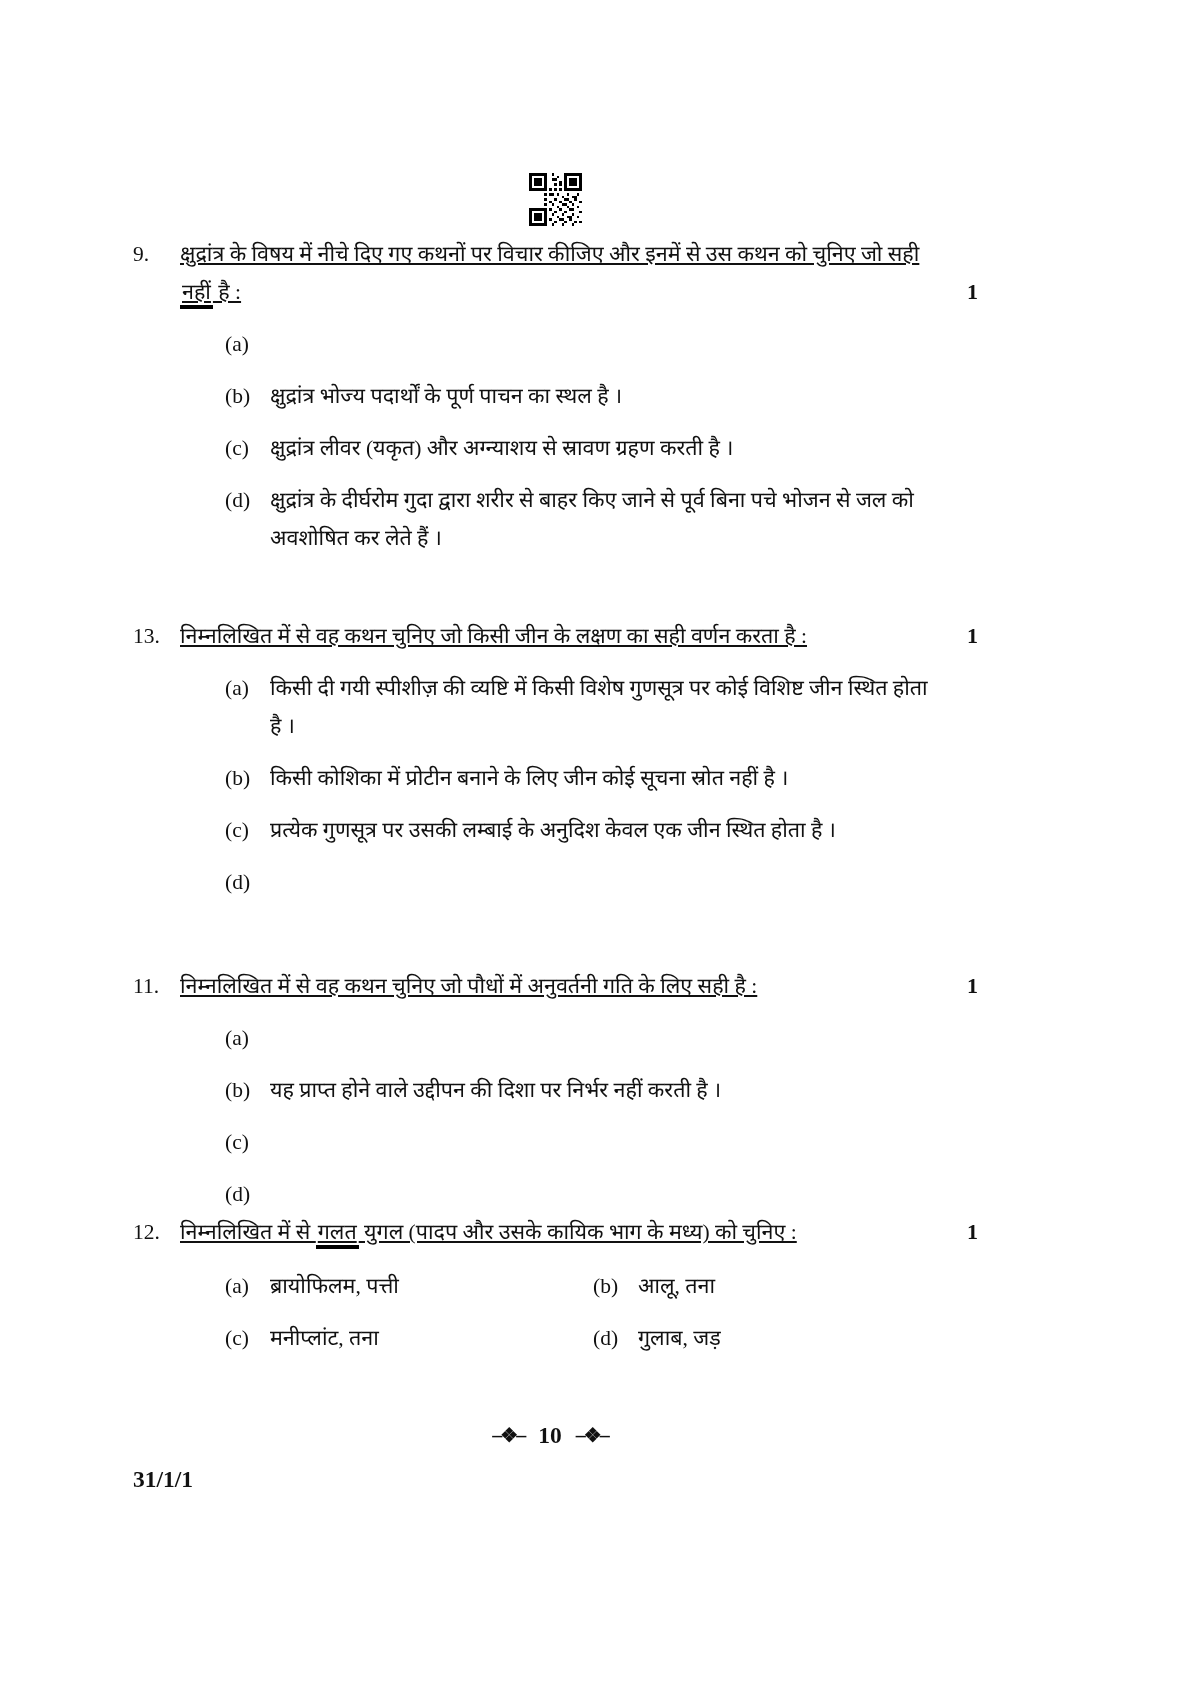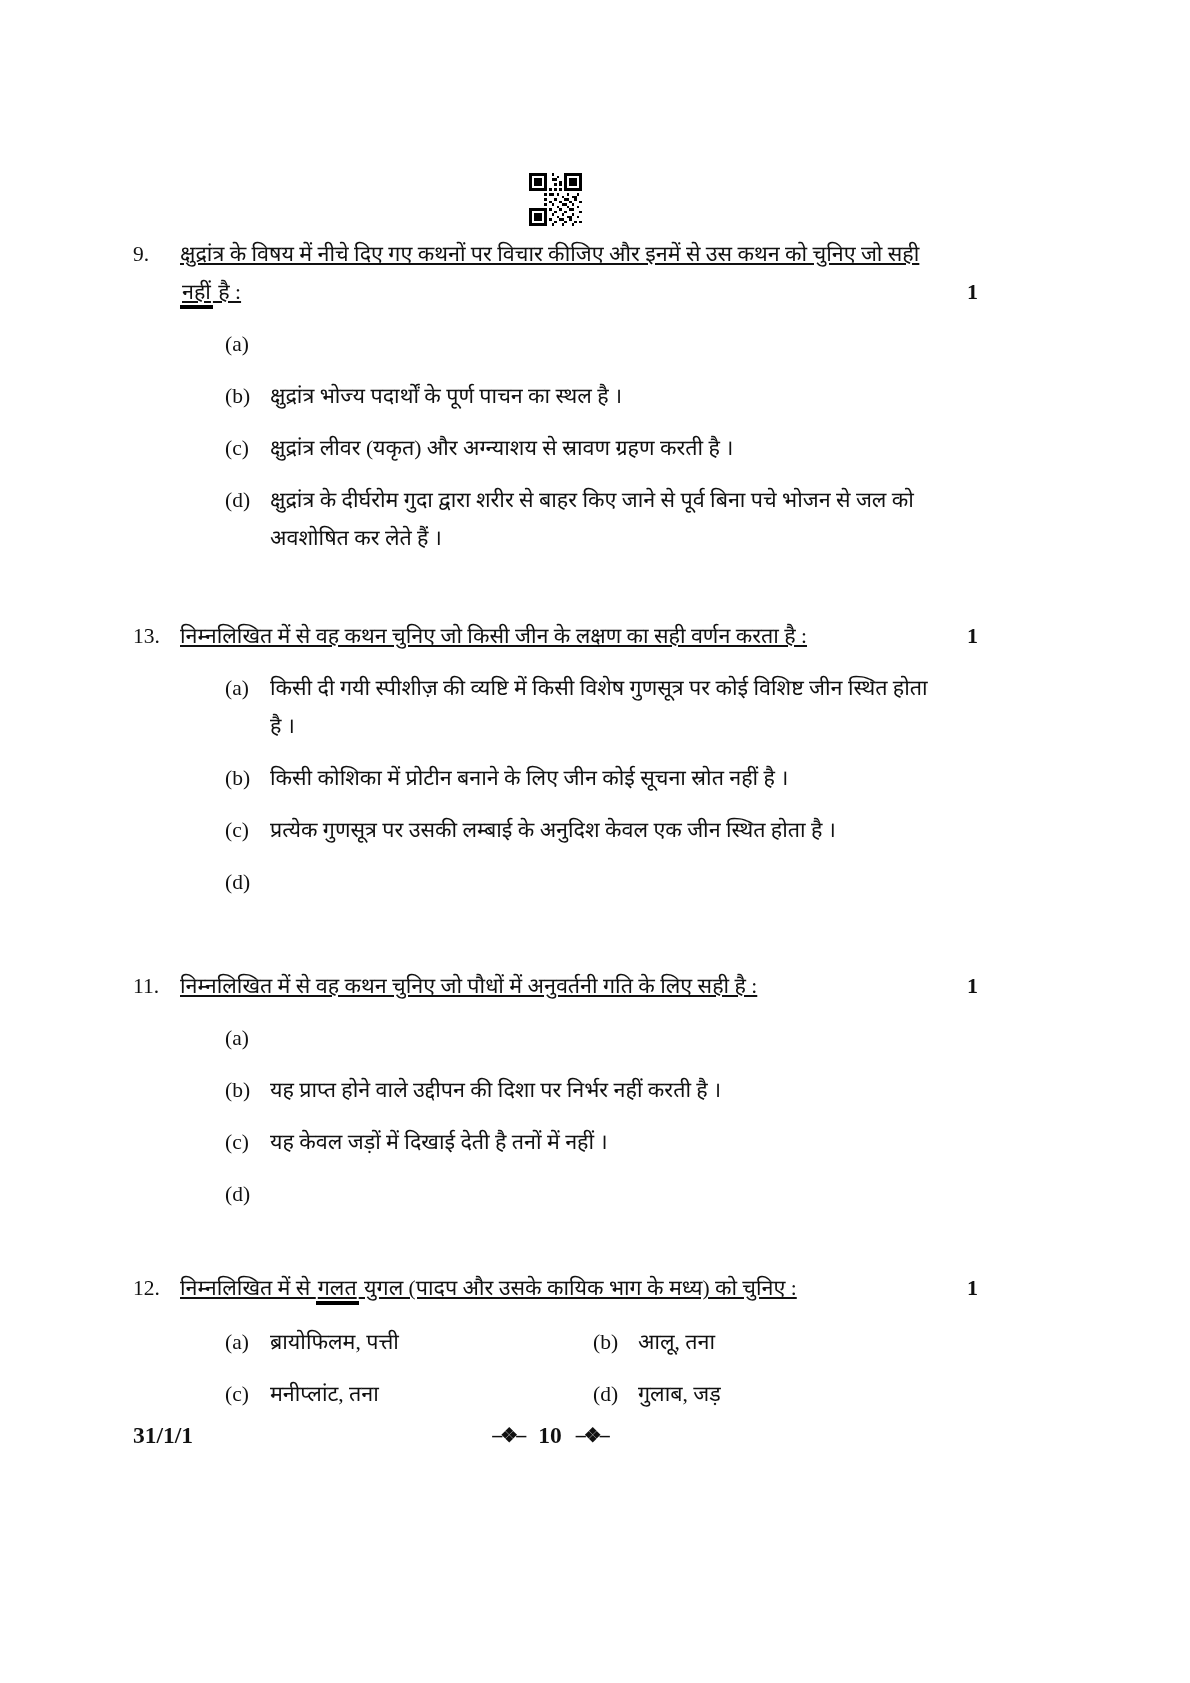--- a/index.html
+++ b/index.html
@@ -26,21 +26,21 @@
     width: 100%;
     display: flex;
     justify-content: center;
   }
   .qr-wrap svg { display: block; }
 
   .question { margin: 0; }
   .q9  { margin-top: 8px; }
   .q10 { margin-top: 60px; }
   .q11 { margin-top: 66px; }
-  .q12 { margin-top: 56px; }
+  .q12 { }
 
   .q-row {
     display: flex;
     align-items: flex-start;
   }
   .q-num {
     width: 47px;
     flex: 0 0 47px;
   }
   .q-text {
@@ -78,21 +78,21 @@
 
   .opts-2col {
     display: grid;
     grid-template-columns: 368px 1fr;
     column-gap: 0;
   }
   .opts-2col .opt { margin-top: 14px; }
 
   .footer-code {
     position: absolute;
-    top: 1416px;
+    top: 1460px;
     left: 133px;
     font-weight: bold;
     font-size: 23.5px;
     line-height: 38px;
   }
   .footer-page {
     position: absolute;
     top: 1416px;
     left: 550px;
     transform: translateX(-50%);
@@ -242,21 +242,20 @@
     <div class="opts">
       <div class="opt">
         <span class="opt-letter">(a)</span>
       </div>
       <div class="opt">
         <span class="opt-letter">(b)</span>
         <span class="opt-text">यह प्राप्त होने वाले उद्दीपन की दिशा पर निर्भर नहीं करती है ।</span>
       </div>
       <div class="opt">
         <span class="opt-letter">(c)</span>
-        <span class="opt-text">यह केवल जड़ों में दिखाई देती है तनों में नहीं ।</span>
       </div>
       <div class="opt">
         <span class="opt-letter">(d)</span>
       </div>
     </div>
   </div>
 
   <div class="question q12">
     <div class="q-row">
       <div class="q-num">12.</div>

